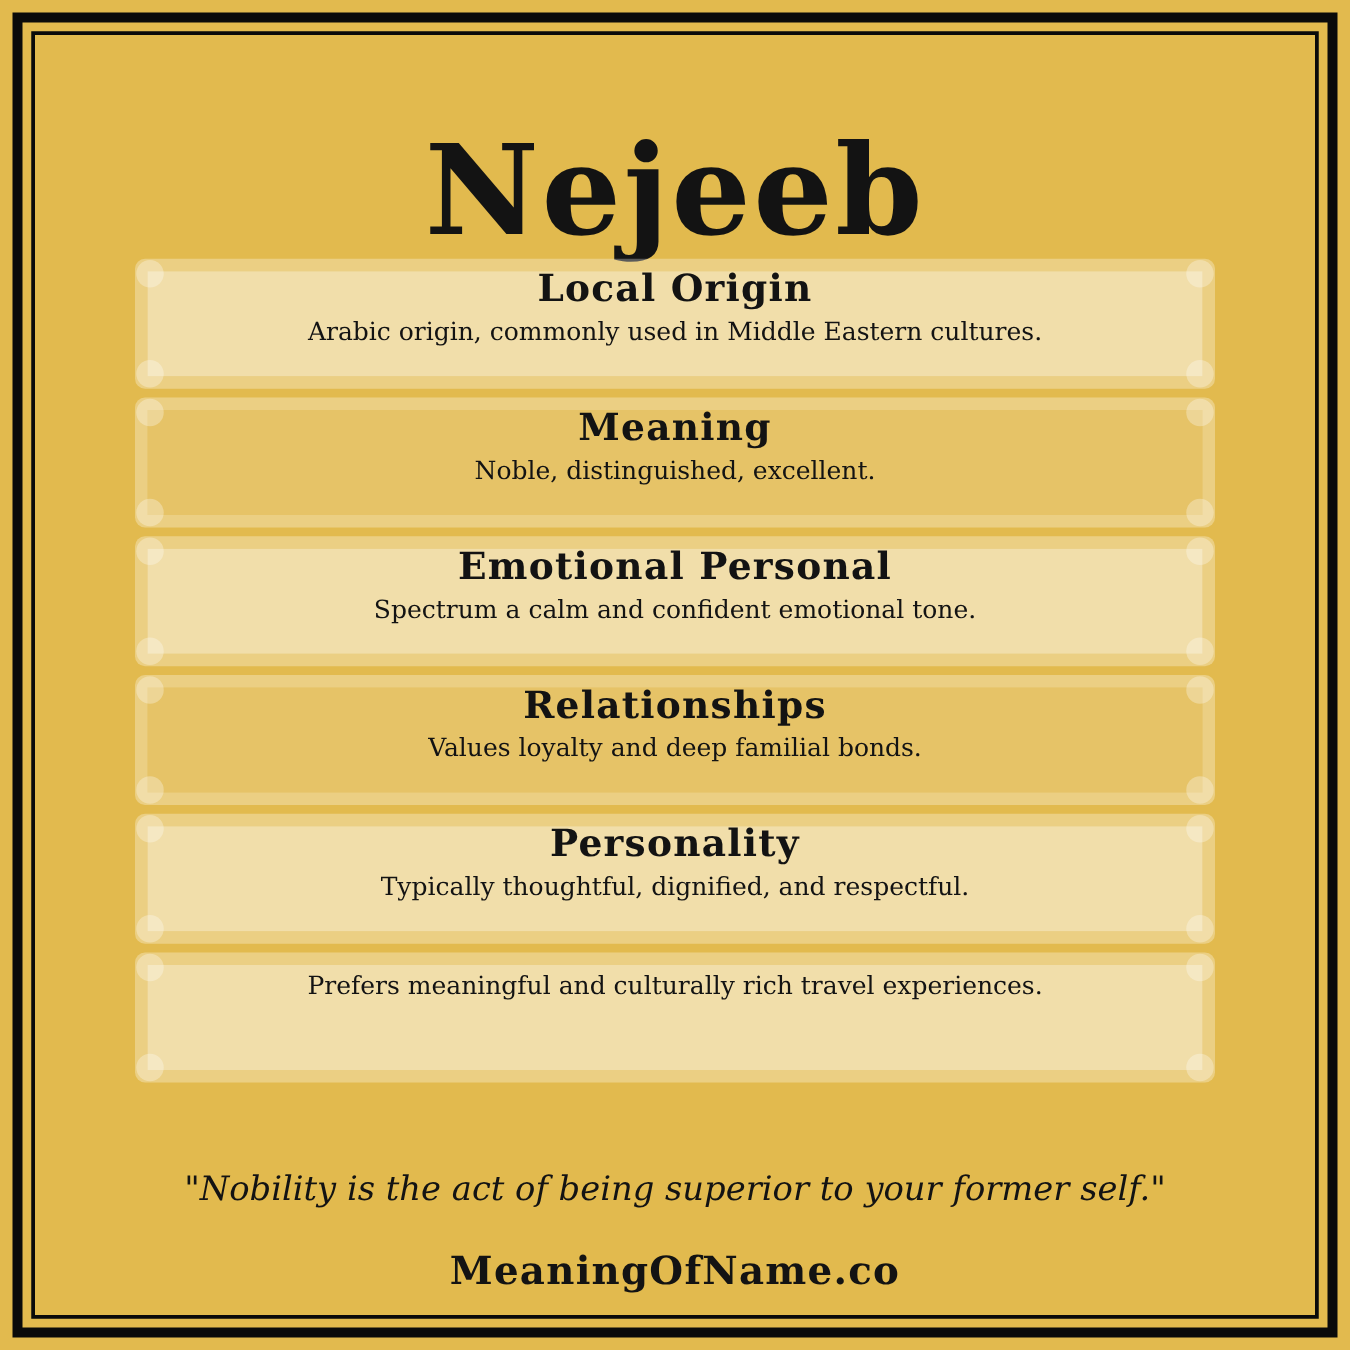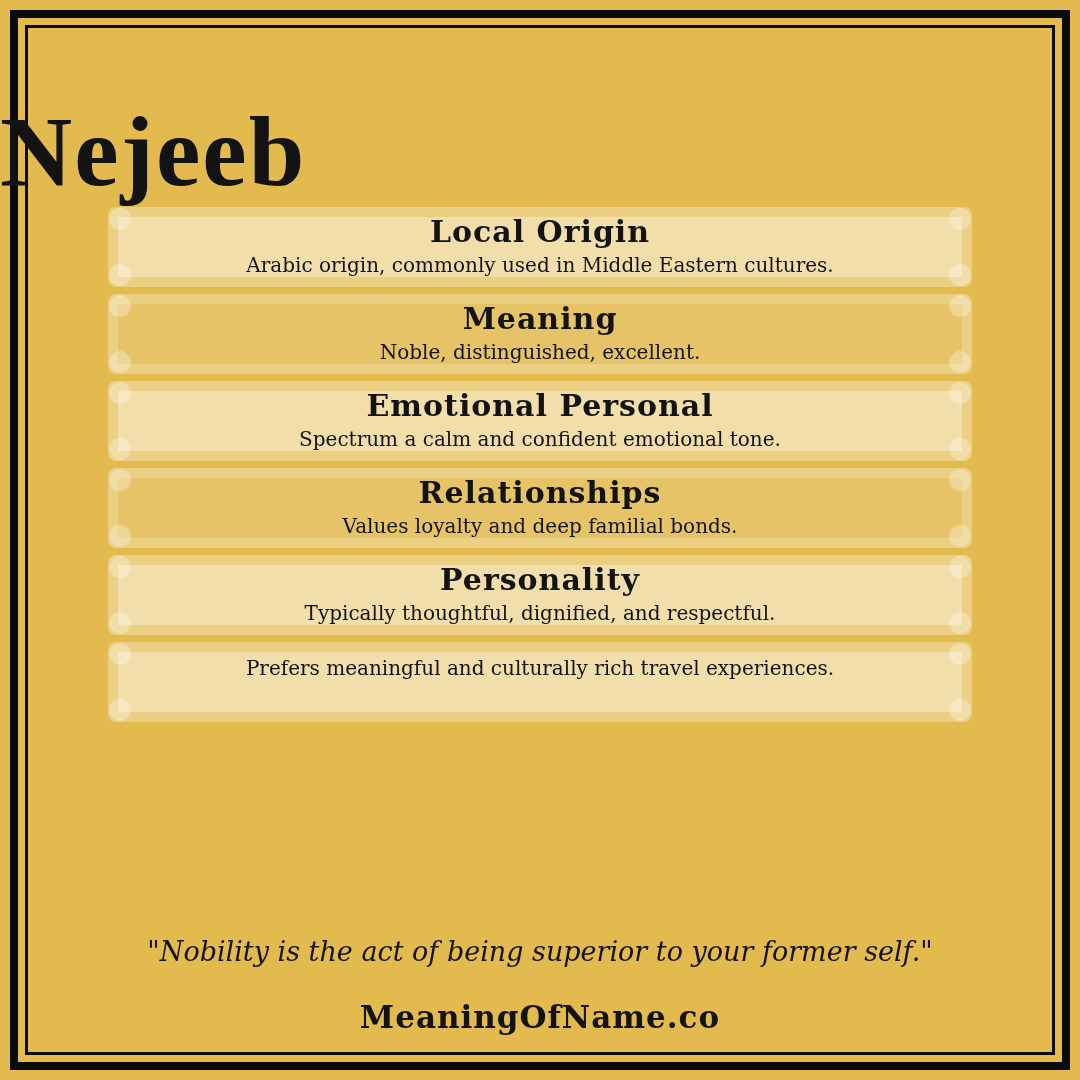--- a/index.html
+++ b/index.html
@@ -16,32 +16,32 @@
     border: 8px solid #0a0a0a;
     pointer-events: none;
   }
   .frame-inner {
     position: absolute; inset: 25px;
     border: 3px solid #0a0a0a;
     pointer-events: none;
   }
   .title {
     position: absolute; top: 30px; left: 0; width: 100%;
+    text-align: center;
     font-size: 100px; font-weight: bold;
     letter-spacing: 2px;
     line-height: 1.1;
-    font-family: Liberation Serif, serif;
   }
   .panels {
     position: absolute; top: 207px; left: 108px; width: 864px;
   }
   .panel {
     position: relative;
     box-sizing: border-box;
-    height: 80px;
+    height: 104px;
     margin-bottom: 7px;
     border: 10px solid rgba(255,255,255,0.30);
     border-radius: 8px;
     background-clip: padding-box;
     text-align: center;
   }
   .panel.light { background-color: rgba(255,255,255,0.52); }
   .panel.dim   { background-color: rgba(255,255,255,0.14); }
   .panel h2 {
     margin: -2px 0 0 0;

